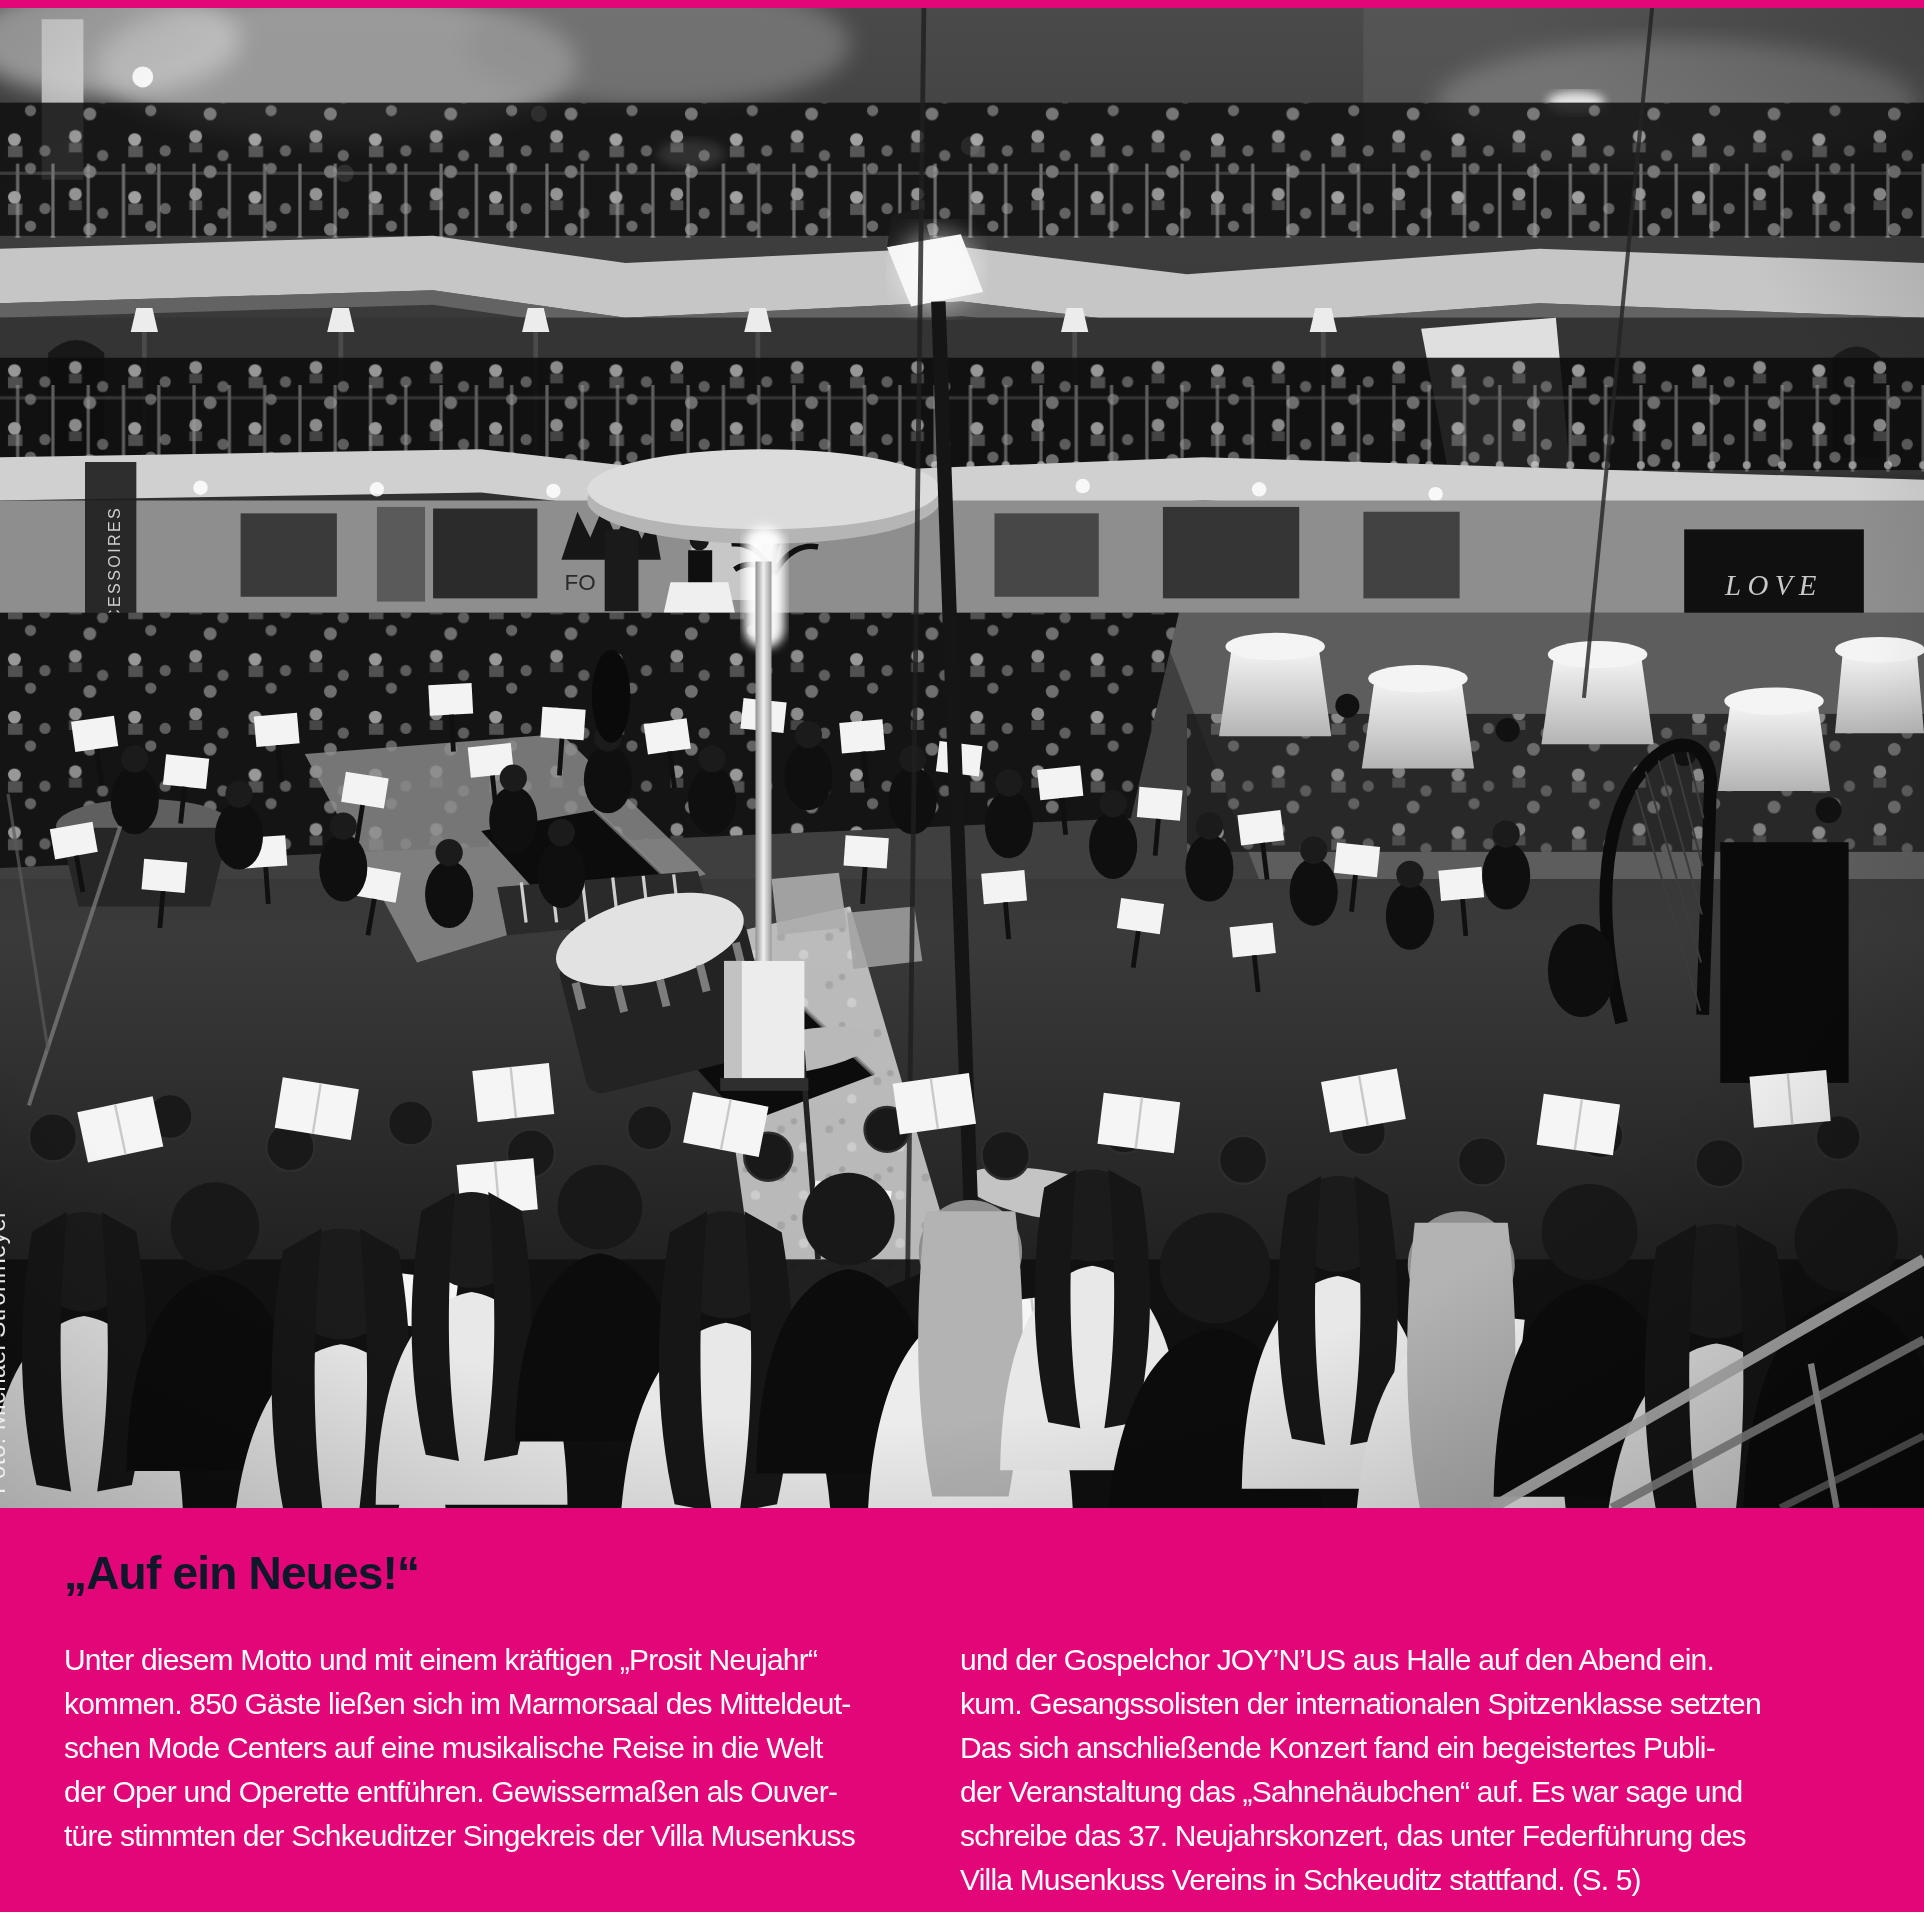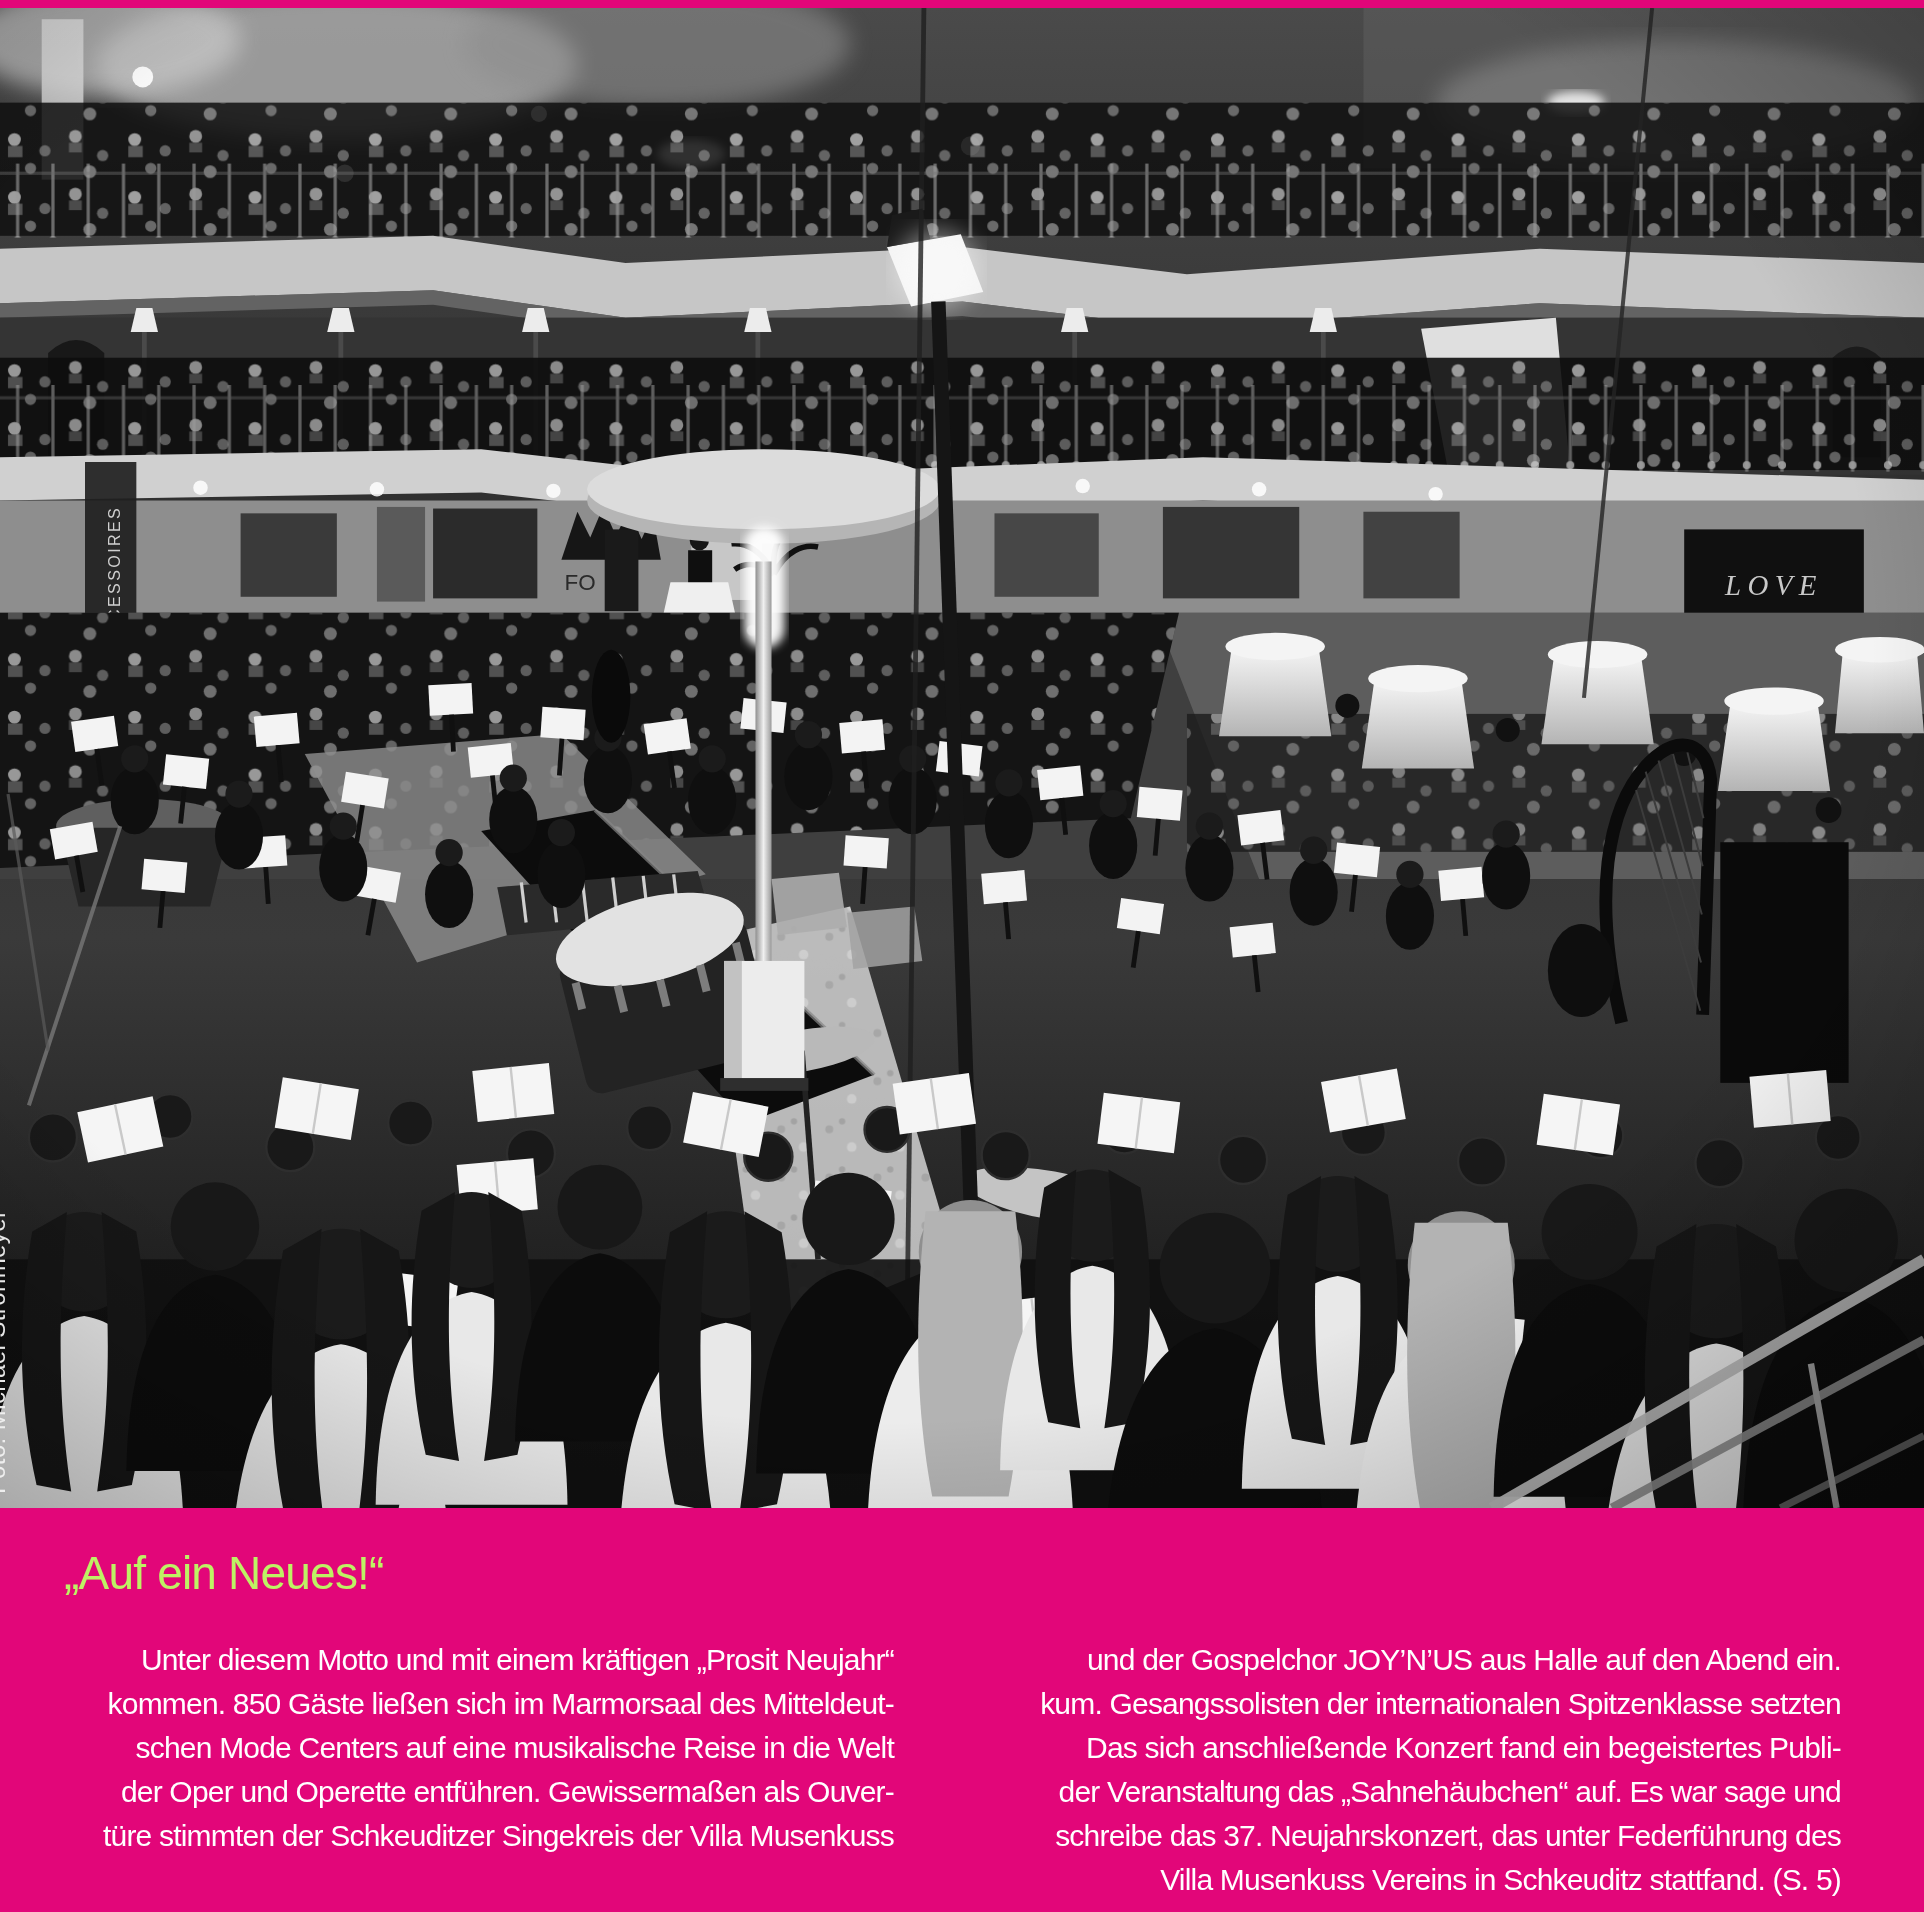--- a/index.html
+++ b/index.html
@@ -16,23 +16,23 @@
   .photo-area svg { display: block; width: 100%; height: 100%; }
   .photo-credit {
     position: absolute; left: 11.2px; bottom: 14.4px;
     transform-origin: 0% 100%; transform: rotate(-90deg);
     color: #f2f2f2; font-size: 24px; letter-spacing: 0.4px;
     white-space: nowrap; opacity: .95; z-index: 5;
   }
   .article { position: absolute; left: 0; top: 1508px; right: 0; bottom: 0; }
   .headline {
     position: absolute; left: 64px; top: 38px; margin: 0;
-    color: #bef264; font-size: 46px; font-weight: 400; letter-spacing: -0.8px;
+    color: #0f172a; font-size: 46px; font-weight: 700; letter-spacing: -0.8px;
   }
-  .cols { position: absolute; left: 64px; top: 130px; display: flex; gap: 29px; text-align: right; }
+  .cols { position: absolute; left: 64px; top: 130px; display: flex; gap: 66px; }
   .col-left  { width: 830px; }
   .col-right { width: 918px; }
   .bodyline {
     color: #ffffff; font-size: 30px; line-height: 44px;
     letter-spacing: -0.8px; white-space: nowrap; font-weight: 400;
   }
 </style>
 </head>
 <body>
 

